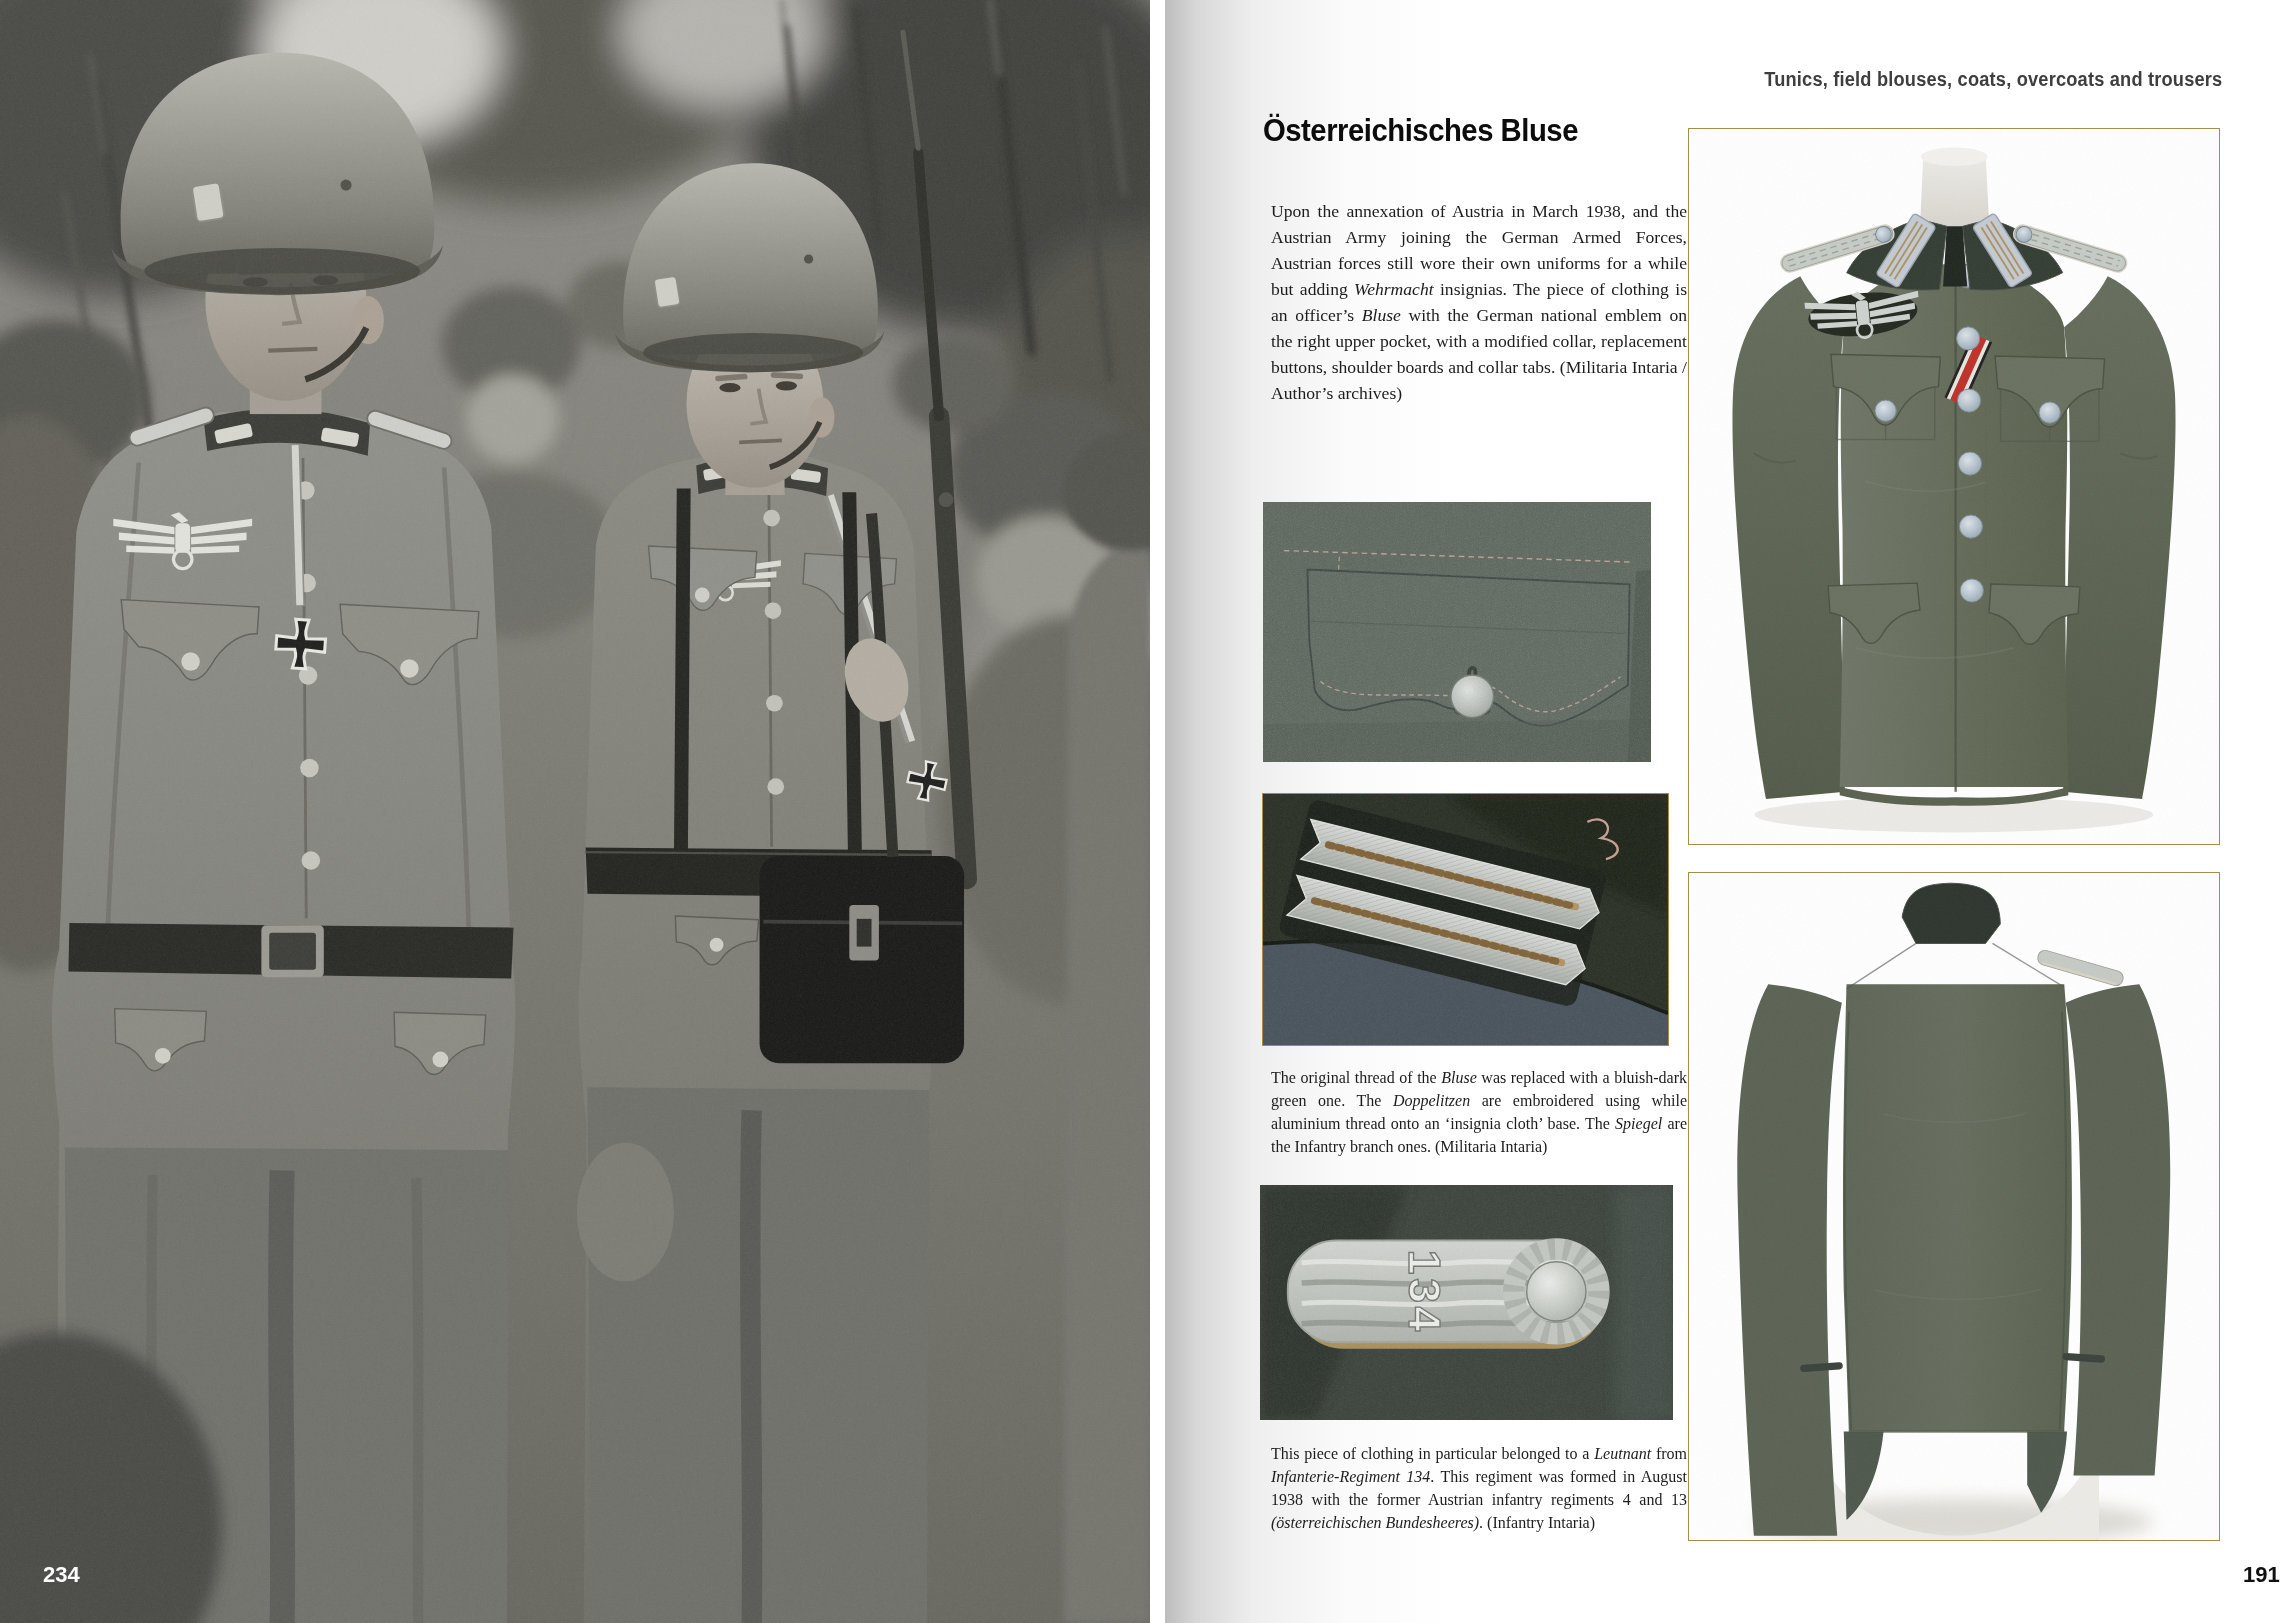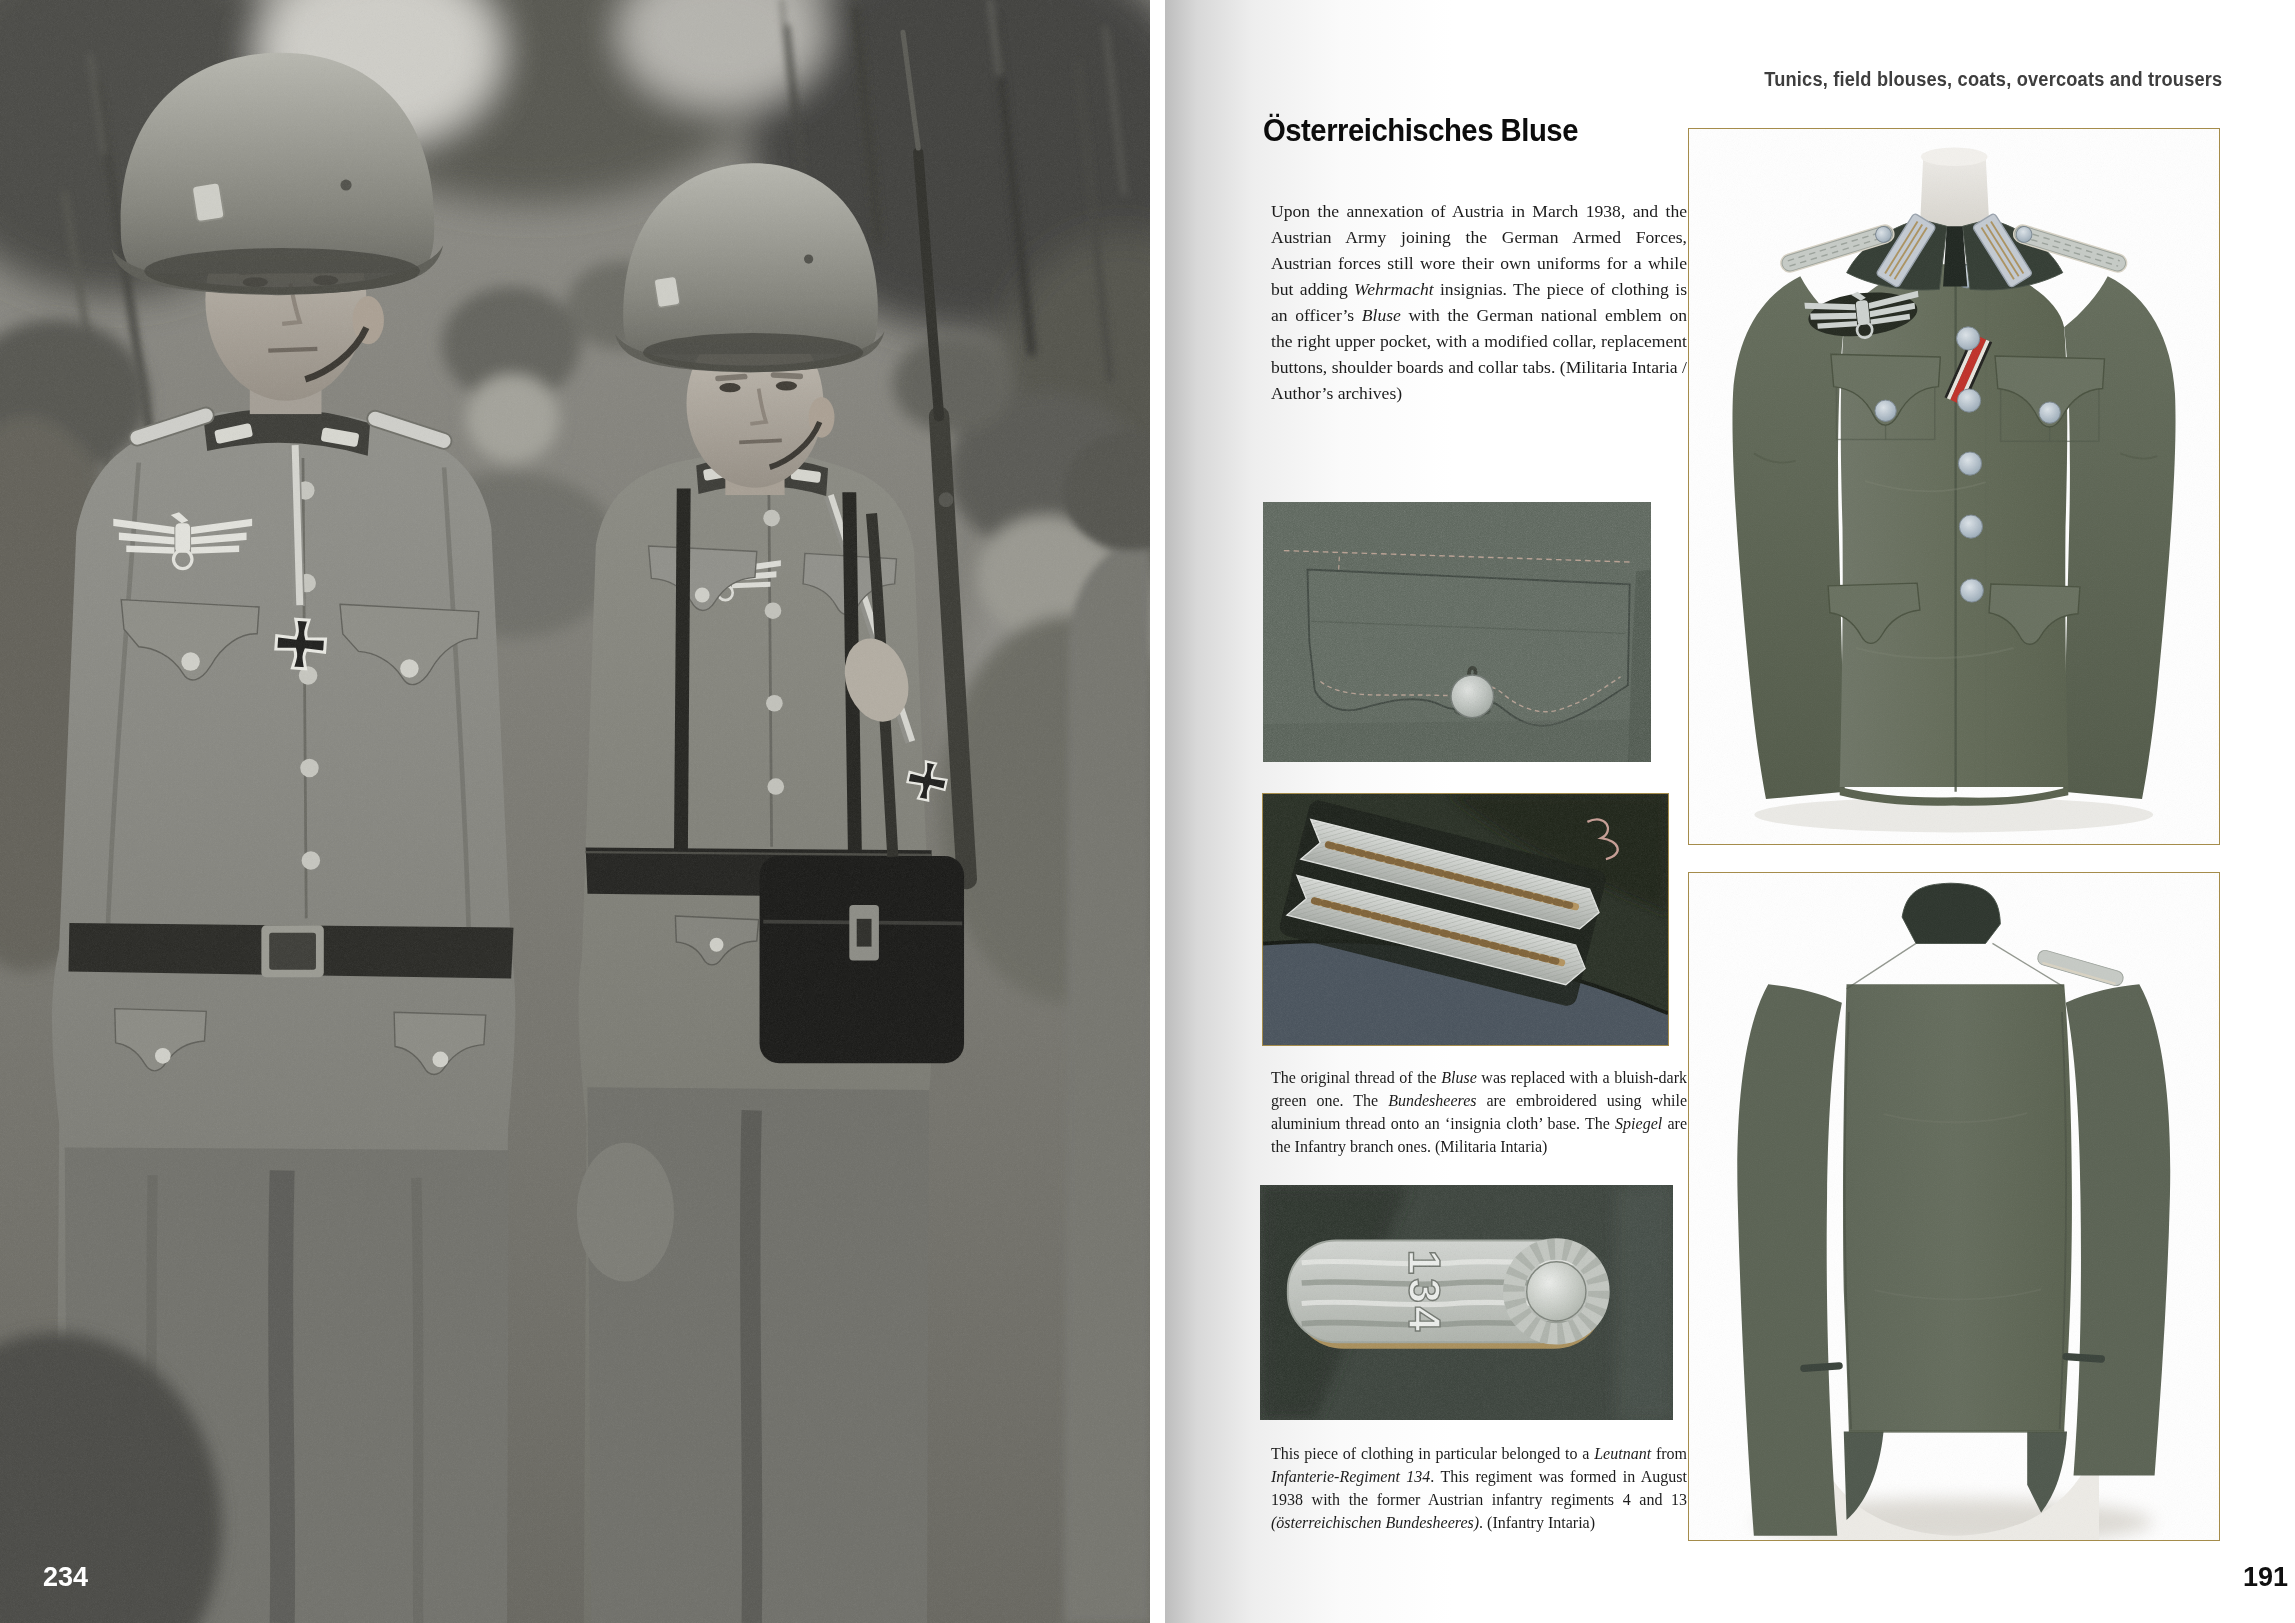--- a/index.html
+++ b/index.html
@@ -25,21 +25,21 @@
   figure{margin:0;position:absolute;padding:0;}
   figure svg{display:block;width:100%;height:100%;}
   .fig-pocket{left:98px;top:502px;width:388px;height:260px;}
   .fig-collar{left:97px;top:793px;width:407px;height:253px;border:1.4px solid #a58c4b;
               box-sizing:border-box;background:#20261c;}
   .fig-shoulder{left:95px;top:1185px;width:413px;height:235px;}
   .frame{position:absolute;border:1.4px solid #a58c4b;background:#ffffff;box-sizing:border-box;}
   .frame1{left:523px;top:128px;width:532px;height:717px;}
   .frame2{left:523px;top:872px;width:532px;height:669px;}
   .frame svg{display:block;width:100%;height:100%;}
-  .pagenum{position:absolute;font-family:"Liberation Sans",sans-serif;font-weight:700;font-size:27px;}
+  .pagenum{position:absolute;font-family:"Liberation Sans",sans-serif;font-weight:700;font-size:22px;}
   .pn-left{left:43px;top:1562px;color:#ffffff;}
   .pn-right{left:1078px;top:1562px;color:#101010;}
 </style>
 </head>
 <body>
 
 <div id="spread">
 
   <div class="page-left">
     <svg viewBox="0 0 2486 3508" preserveAspectRatio="none" xmlns="http://www.w3.org/2000/svg" xmlns:xlink="http://www.w3.org/1999/xlink">
@@ -321,21 +321,21 @@
             <path d="M-320,-44 L300,-44 L332,0 L300,44 L-320,44 L-288,0 Z" fill="url(#p2s)" stroke="#e3e5e2" stroke-width="3"></path>
             <path d="M-320,-44 L300,-44 L332,0 L300,44 L-320,44 L-288,0 Z" fill="url(#p2rib)" opacity=".5"></path>
             <line x1="-270" y1="0" x2="280" y2="0" stroke="#b3925c" stroke-width="15" stroke-linecap="round"></line>
             <line x1="-270" y1="0" x2="280" y2="0" stroke="#7e6136" stroke-width="15" stroke-dasharray="9 13" stroke-linecap="round"></line>
           </g>
         </g>
         <rect width="874" height="540" filter="url(#p2n)" opacity=".12"></rect>
       </svg>
     </figure>
 
-    <p class="body-text cap cap1"><span>The original thread of the </span><span class="it">Bluse</span><span> was replaced with a bluish-dark green one. The </span><span class="it">Bundesheeres</span><span> are embroidered using while aluminium thread onto an ‘insignia cloth’ base. The </span><span class="it">Spiegel</span><span> are the Infantry branch ones. (Militaria Intaria)</span></p>
+    <p class="body-text cap cap1"><span>The original thread of the </span><span class="it">Bluse</span><span> was replaced with a bluish-dark green one. The </span><span class="it">Doppelitzen</span><span> are embroidered using while aluminium thread onto an ‘insignia cloth’ base. The </span><span class="it">Spiegel</span><span> are the Infantry branch ones. (Militaria Intaria)</span></p>
 
     <figure class="fig-shoulder">
       <svg viewBox="0 0 892 508" preserveAspectRatio="none" xmlns="http://www.w3.org/2000/svg">
         <defs>
           <linearGradient id="p3s" x1="0" y1="0" x2="0" y2="1">
             <stop offset="0" stop-color="#d2d5d1"></stop>
               <stop offset="1" stop-color="#aeb3ac"></stop>
           </linearGradient>
           <radialGradient id="p3b" cx=".38" cy=".35" r=".8">
             <stop offset="0" stop-color="#eceeeb"></stop>

